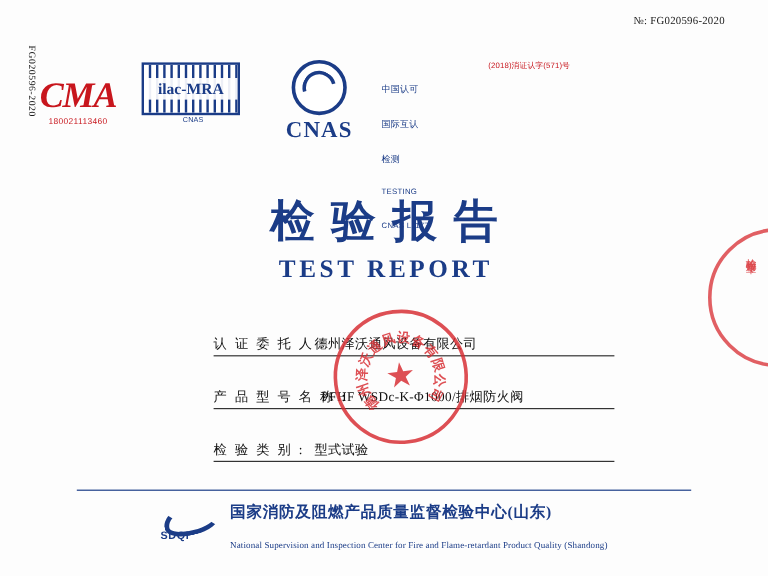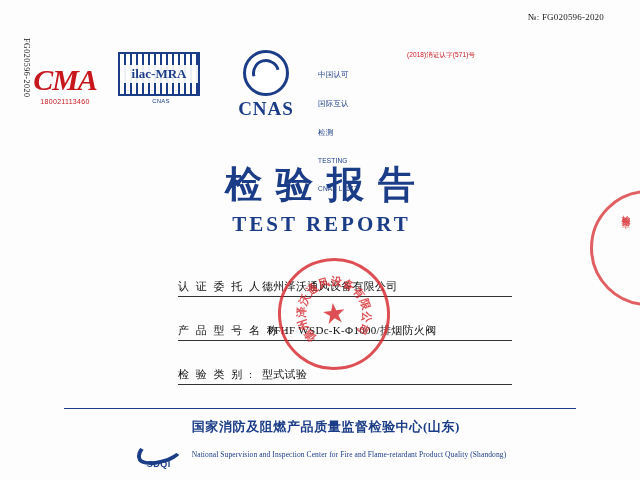--- a/index.html
+++ b/index.html
@@ -345,23 +345,23 @@
   }
   .footer-inner {
     display: inline-block;
     position: relative;
     padding-left: 58px;
     text-align: left;
   }
   .sdqi-mark {
     position: absolute;
     left: 0;
-    top: 18px;
+    top: 0;
     width: 50px;
-    text-align: center;
+    text-align: left;
   }
   .sdqi-swoosh {
     width: 44px;
     height: 22px;
     position: relative;
   }
   .sdqi-swoosh:before {
     content: "";
     position: absolute;
     left: 2px; top: 2px;

